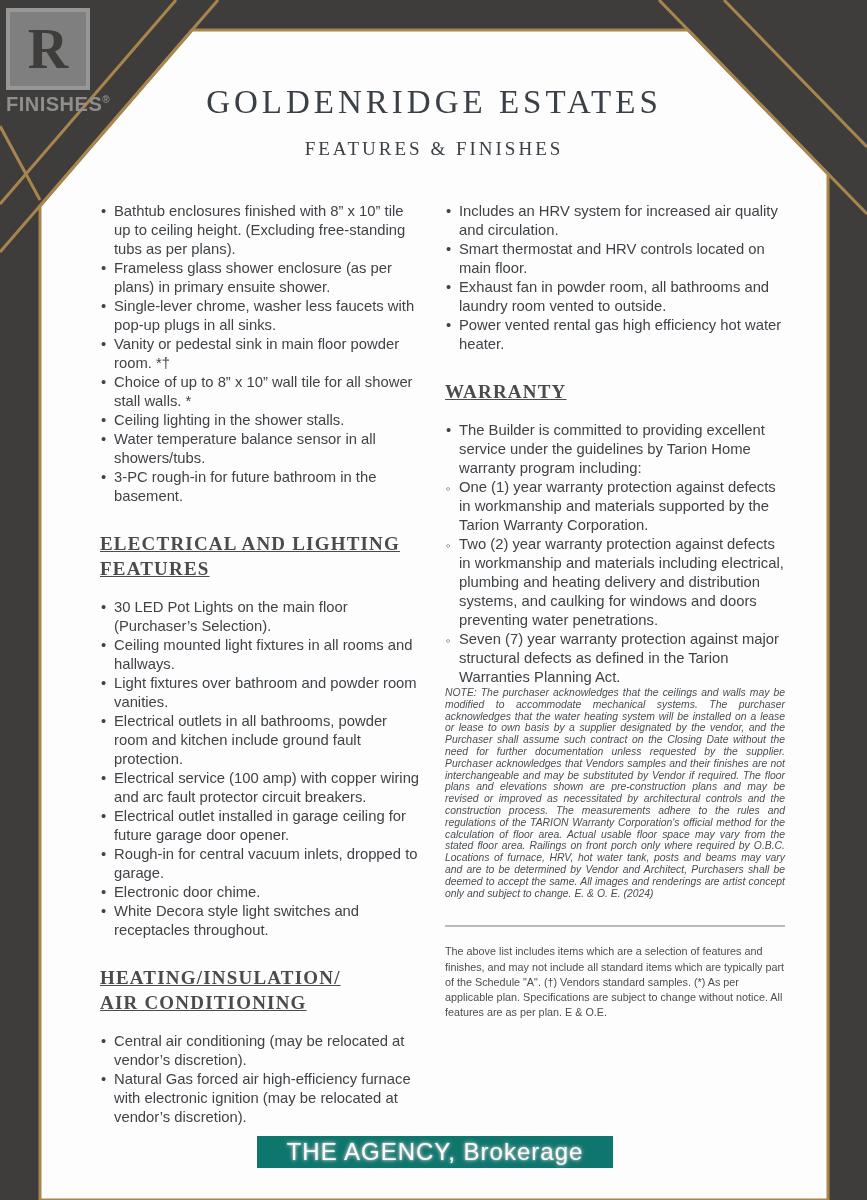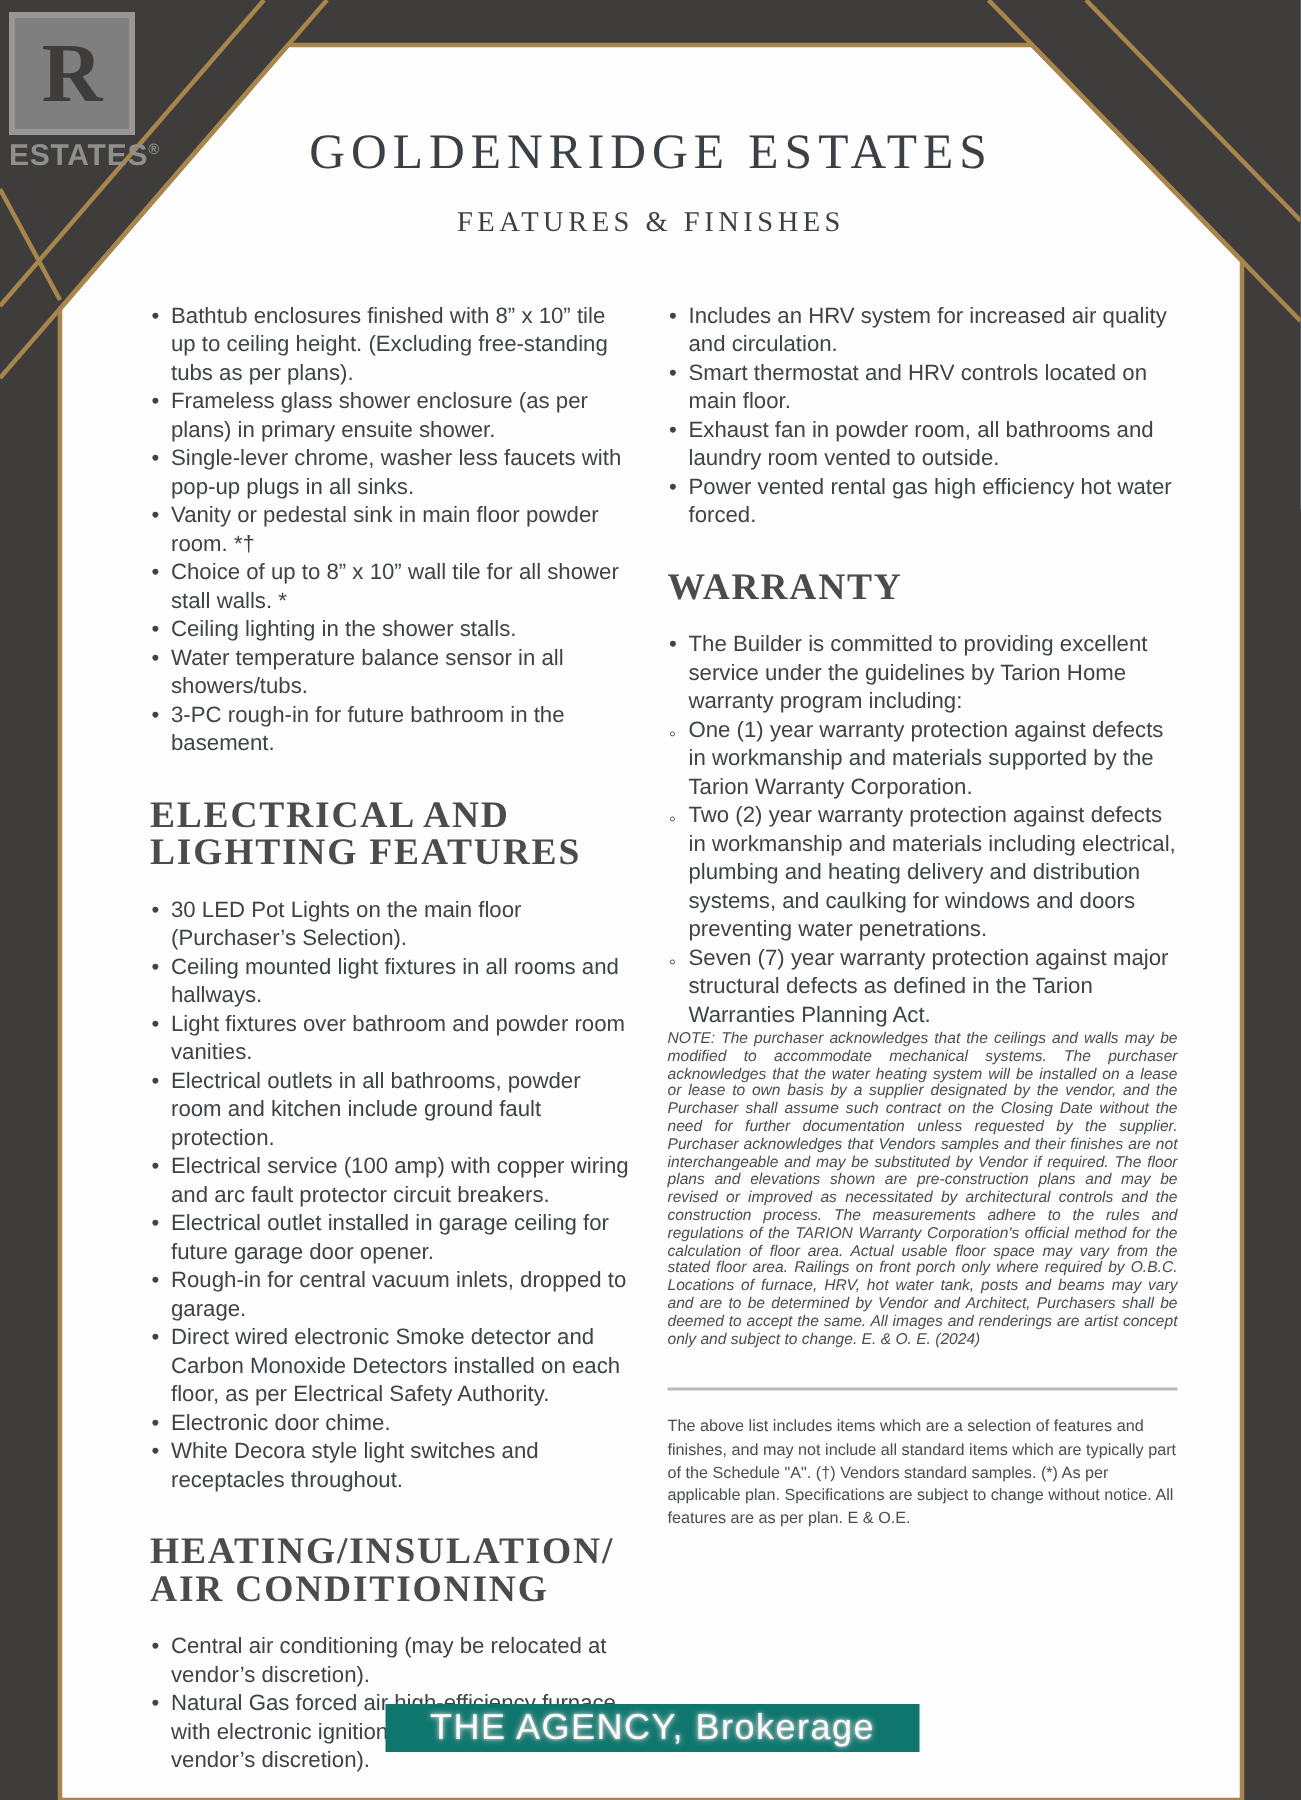--- a/index.html
+++ b/index.html
@@ -26,22 +26,22 @@
   
   .col { position:absolute; top:202px; z-index:2; color:#3f4347; font-size:14.8px; line-height:19px; }
   .col-left  { left:100px; width:323px; }
   .col-right { left:445px; width:340px; }
 
   ul.bullets { list-style:none; margin:0; padding:0; }
   ul.bullets li { position:relative; padding-left:14px; }
   ul.bullets li::before { content:"•"; position:absolute; left:1px; top:0; }
   ul.bullets li.sub::before { content:"◦"; font-size:13px; top:1px; }
 
-  .section-heading { font-family:"Liberation Serif", serif; font-weight:700; font-size:25px; line-height:25px;
-    letter-spacing:1.2px; color:#4b4b4b; margin:25px 0 17px; }
+  .section-heading { font-family:"Liberation Serif", serif; font-weight:700; font-size:19px; line-height:25px;
+    letter-spacing:1.2px; color:#4b4b4b; margin:25px 0 17px;text-decoration:underline; }
 
   .note { text-align:justify; font-size:10.4px; line-height:11.8px; color:#4a4e52;font-style:italic; }
   .divider { margin-top:26px; border:0; border-top:2px solid #b9b9b9; }
   .footnote { margin-top:17px; font-size:10.8px; line-height:15.2px; color:#4a4e52; }
 
   
   .watermark { position:absolute; left:257px; top:1136px; width:356px; height:32px; z-index:6;
     display:flex; align-items:center; justify-content:center;
     background:#0f766e; color:#fbfbfb; font-size:24px; letter-spacing:1px;
     text-shadow:0 0 2px #c4c4c4, 0 0 4px #d8d8d8; }
@@ -58,21 +58,21 @@
     <line x1="176" y1="0" x2="0" y2="204" stroke="#a8854d" stroke-width="3"></line>
     <line x1="0" y1="126" x2="40" y2="200" stroke="#a8854d" stroke-width="3"></line>
     <line x1="659" y1="0" x2="867" y2="214" stroke="#a8854d" stroke-width="3"></line>
     <line x1="724" y1="0" x2="867" y2="147" stroke="#a8854d" stroke-width="3"></line>
   </svg>
 
   <div class="logo">
     <div class="logo-box">
       <span class="logo-r">R</span>
     </div>
-    <div class="logo-text"><span>ESTATES</span><sup>®</sup></div>
+    <div class="logo-text"><span>FINISHES</span><sup>®</sup></div>
   </div>
 
   <div class="title">GOLDENRIDGE ESTATES</div>
   <div class="subtitle">FEATURES &amp; FINISHES</div>
 
   <div class="col col-left">
     <ul class="bullets">
       <li>Bathtub enclosures finished with 8” x 10” tile up to ceiling height. (Excluding free-standing tubs as per plans).</li>
       <li>Frameless glass shower enclosure (as per plans) in primary ensuite shower.</li>
       <li>Single-lever chrome, washer less faucets with pop-up plugs in all sinks.</li>
@@ -86,42 +86,41 @@
     <div class="section-heading">ELECTRICAL AND LIGHTING FEATURES</div>
 
     <ul class="bullets">
       <li>30 LED Pot Lights on the main floor (Purchaser’s Selection).</li>
       <li>Ceiling mounted light fixtures in all rooms and hallways.</li>
       <li>Light fixtures over bathroom and powder room vanities.</li>
       <li>Electrical outlets in all bathrooms, powder room and kitchen include ground fault protection.</li>
       <li>Electrical service (100 amp) with copper wiring and arc fault protector circuit breakers.</li>
       <li>Electrical outlet installed in garage ceiling for future garage door opener.</li>
       <li>Rough-in for central vacuum inlets, dropped to garage.</li>
-      <li>Direct wired electronic Smoke detector and Carbon Monoxide Detectors installed on each floor, as per Electrical Safety Authority.</li>
       <li>Electronic door chime.</li>
       <li>White Decora style light switches and receptacles throughout.</li>
     </ul>
 
     <div class="section-heading">
       <div>HEATING/INSULATION/</div>
       <div>AIR CONDITIONING</div>
     </div>
 
     <ul class="bullets">
       <li>Central air conditioning (may be relocated at vendor’s discretion).</li>
       <li>Natural Gas forced air high-efficiency furnace with electronic ignition (may be relocated at vendor’s discretion).</li>
     </ul>
   </div>
 
   <div class="col col-right">
     <ul class="bullets">
       <li>Includes an HRV system for increased air quality and circulation.</li>
       <li>Smart thermostat and HRV controls located on main floor.</li>
       <li>Exhaust fan in powder room, all bathrooms and laundry room vented to outside.</li>
-      <li>Power vented rental gas high efficiency hot water forced.</li>
+      <li>Power vented rental gas high efficiency hot water heater.</li>
     </ul>
 
     <div class="section-heading">WARRANTY</div>
 
     <ul class="bullets">
       <li>The Builder is committed to providing excellent service under the guidelines by Tarion Home warranty program including:</li>
       <li class="sub">One (1) year warranty protection against defects in workmanship and materials supported by the Tarion Warranty Corporation.</li>
       <li class="sub">Two (2) year warranty protection against defects in workmanship and materials including electrical, plumbing and heating delivery and distribution systems, and caulking for windows and doors preventing water penetrations.</li>
       <li class="sub">Seven (7) year warranty protection against major structural defects as defined in the Tarion Warranties Planning Act.</li>
     </ul>

